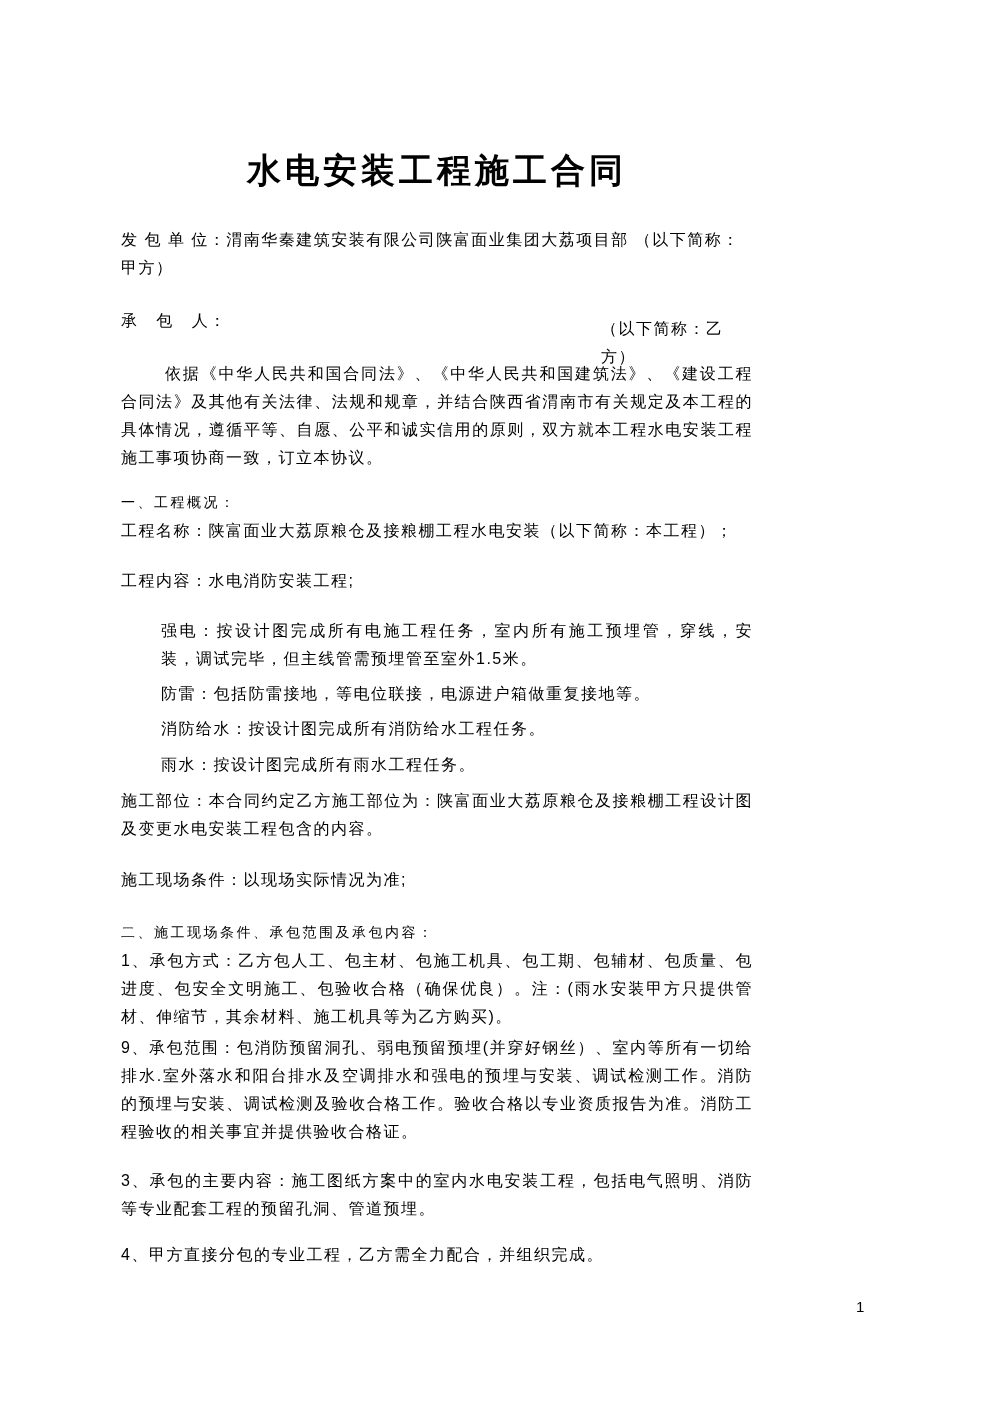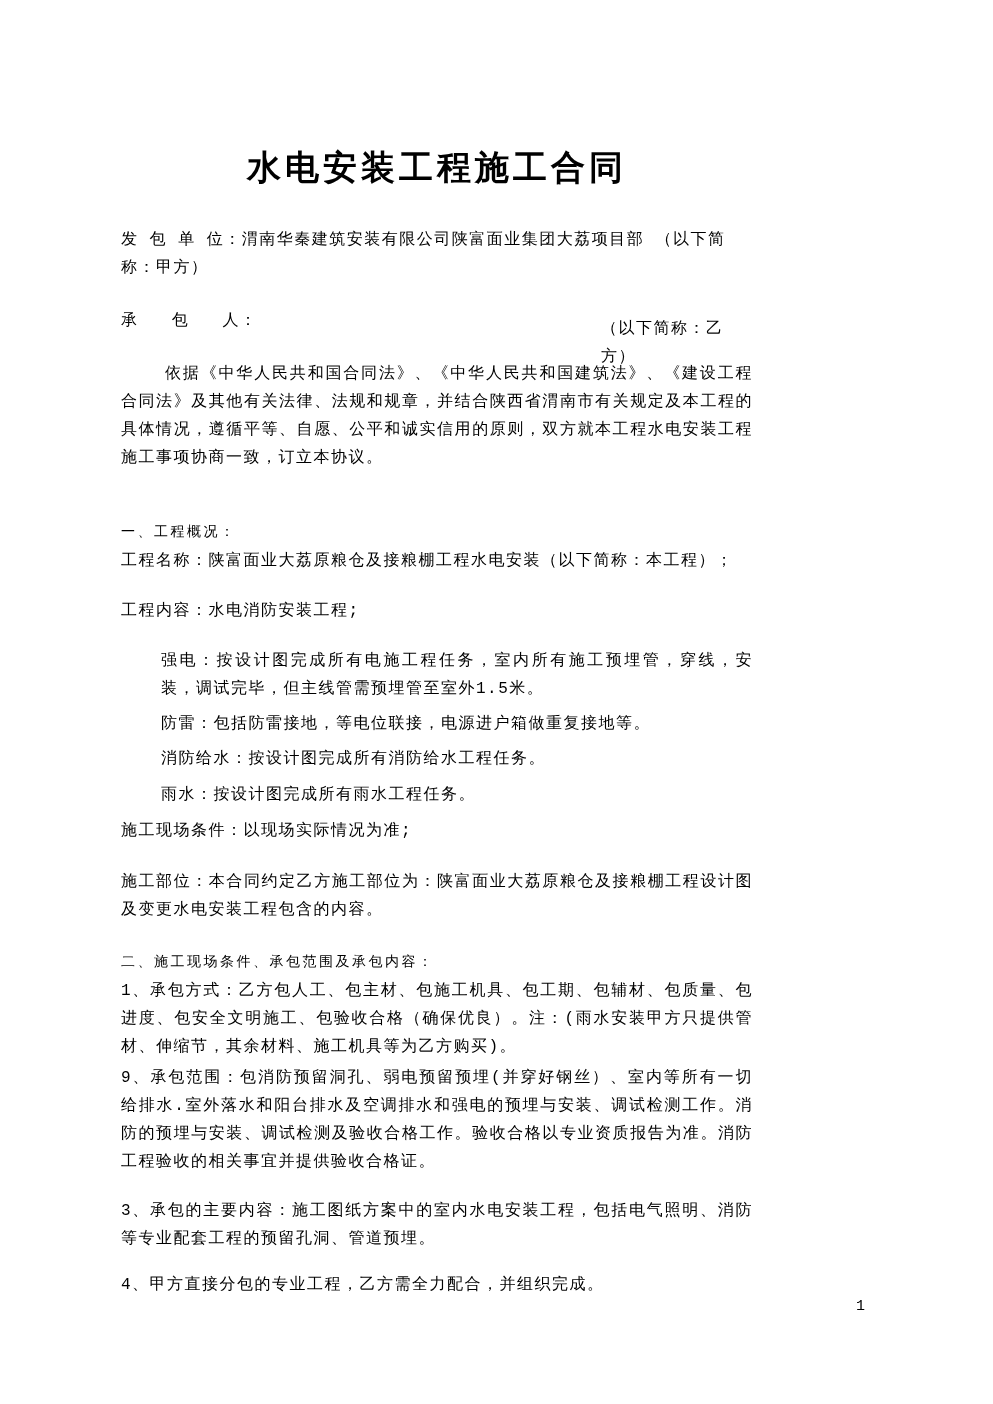--- a/index.html
+++ b/index.html
@@ -3,41 +3,41 @@
 <meta charset="utf-8">
 <style>
   html, body { margin: 0; padding: 0; background: #ffffff; }
   .page {
     position: relative;
     width: 865px;
     height: 1404px;
     background: #ffffff;
     box-sizing: border-box;
     padding: 146px 112px 0 121px;
-    font-family: Liberation Mono, monospace;
+    font-family: Liberation Sans, sans-serif;
     color: #000000;
     font-size: 16px;
     letter-spacing: 1.5px;
     line-height: 28px;
     overflow: hidden;
   }
   .title {
     margin: 0 0 32px 0;
     font-size: 34px;
     line-height: 48px;
     font-weight: bold;
     text-align: center;
     letter-spacing: 4px;
   }
   .line { margin: 0; white-space: pre-wrap; }
   .employer-line { margin-bottom: 25px; }
   .contractor-line { position: relative; margin-bottom: 25px; }
   .contractor-alias { position: absolute; left: 480px; top: 8px; white-space: pre-wrap; }
   .para { margin: 0; text-align: justify; white-space: pre-wrap; }
-  .preamble { margin-bottom: 45px; text-indent: 44px; }
+  .preamble { margin-bottom: 15px; text-indent: 44px; }
   h2.section-heading {
     font-size: 14px;
     font-weight: normal;
     letter-spacing: 2.5px;
     line-height: 30px;
     margin: 0;
   }
   .h-s1 { margin-bottom: 28px; }
   .h-s2 { margin-bottom: 38px; }
   .mb-std { margin-bottom: 22px; }
@@ -80,23 +80,23 @@
 
   <p class="para mb-std">工程内容：水电消防安装工程;</p>
 
   <div>
     <p class="para sub sub-a">强电：按设计图完成所有电施工程任务，室内所有施工预埋管，穿线，安装，调试完毕，但主线管需预埋管至室外1.5米。</p>
     <p class="para sub sub-b">防雷：包括防雷接地，等电位联接，电源进户箱做重复接地等。</p>
     <p class="para sub sub-c">消防给水：按设计图完成所有消防给水工程任务。</p>
     <p class="para sub sub-d">雨水：按设计图完成所有雨水工程任务。</p>
   </div>
 
+  <p class="para loc-para">施工部位：本合同约定乙方施工部位为：陕富面业大荔原粮仓及接粮棚工程设计图及变更水电安装工程包含的内容。</p>
+
   <p class="para site-line">施工现场条件：以现场实际情况为准;</p>
-
-  <p class="para loc-para">施工部位：本合同约定乙方施工部位为：陕富面业大荔原粮仓及接粮棚工程设计图及变更水电安装工程包含的内容。</p>
 
   <h2 class="section-heading h-s2">二、施工现场条件、承包范围及承包内容：</h2>
 
   <p class="para c-1">1、承包方式：乙方包人工、包主材、包施工机具、包工期、包辅材、包质量、包进度、包安全文明施工、包验收合格（确保优良）。注：(雨水安装甲方只提供管材、伸缩节，其余材料、施工机具等为乙方购买)。</p>
   <p class="para c-2">9、承包范围：包消防预留洞孔、弱电预留预埋(并穿好钢丝）、室内等所有一切给排水.室外落水和阳台排水及空调排水和强电的预埋与安装、调试检测工作。消防的预埋与安装、调试检测及验收合格工作。验收合格以专业资质报告为准。消防工程验收的相关事宜并提供验收合格证。</p>
   <p class="para c-3">3、承包的主要内容：施工图纸方案中的室内水电安装工程，包括电气照明、消防等专业配套工程的预留孔洞、管道预埋。</p>
   <p class="para c-4">4、甲方直接分包的专业工程，乙方需全力配合，并组织完成。</p>
 
   <div class="page-number">1</div>
 

